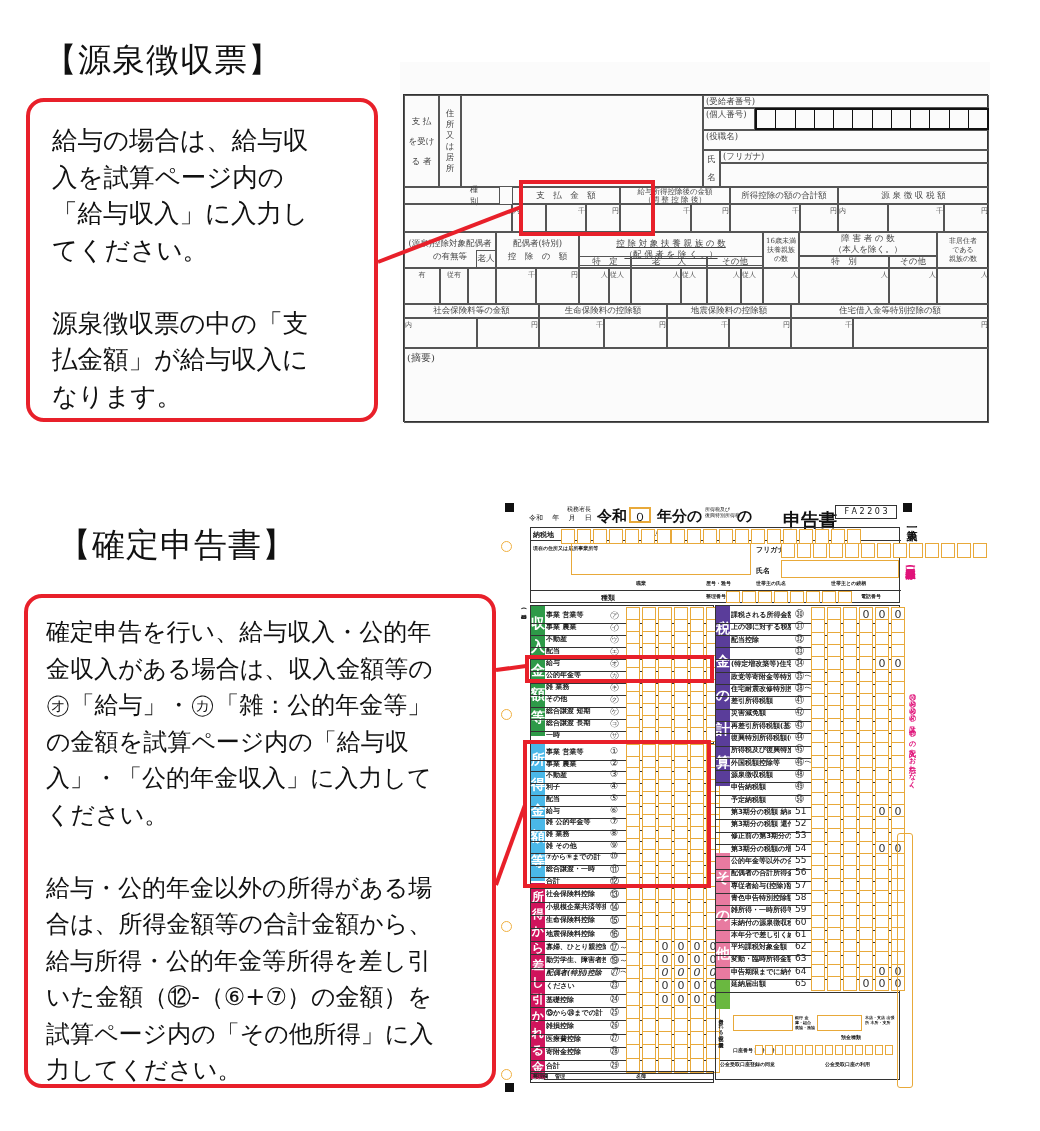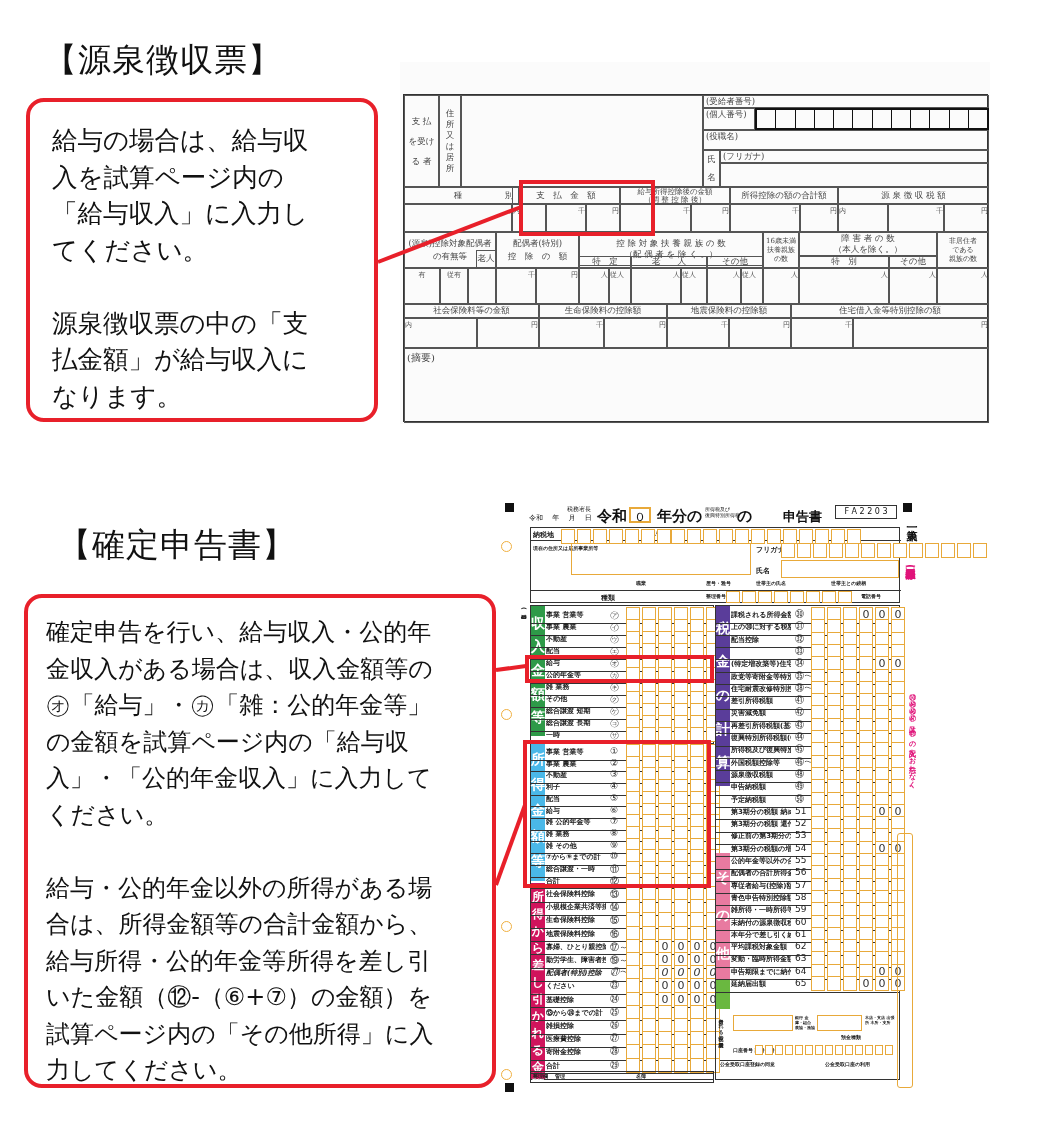--- a/index.html
+++ b/index.html
@@ -77,21 +77,21 @@
         <div style="flex:1;border-right:1px solid #111"></div>
         <div style="flex:1"></div>
     </div>
     <div class="cell" style="left:299px;top:35px;width:286px;height:20px;padding-left:2px;">(役職名)</div>
     <div class="cell center" style="left:299px;top:55px;width:17px;height:37px;white-space:pre-line;line-height:9px;">氏
 
 名</div>
     <div class="cell" style="left:316px;top:55px;width:269px;height:13px;padding-left:2px;">(フリガナ)</div>
     <div class="cell" style="left:316px;top:68px;width:269px;height:24px;"></div>
 
-    <div class="cell center" style="left:0;top:92px;width:115px;height:17px;padding-left:44px;">種　　　　　別</div>
+    <div class="cell center" style="left:0;top:92px;width:96px;height:17px;padding-left:44px;">種　　　　　別</div>
     <div class="cell center" style="left:108px;top:92px;width:108px;height:17px;">支　払　金　額</div>
     <div class="cell center" style="left:216px;top:92px;width:110px;height:17px;white-space:pre-line;line-height:7.5px;font-size:7.5px;">給与所得控除後の金額
 （調 整 控 除 後）</div>
     <div class="cell center" style="left:326px;top:92px;width:108px;height:17px;">所得控除の額の合計額</div>
     <div class="cell center" style="left:434px;top:92px;width:151px;height:17px;">源 泉 徴 収 税 額</div>
 
     <div class="cell" style="left:0;top:109px;width:108px;height:28px;"></div>
     <div class="cell" style="left:108px;top:109px;width:34px;height:28px;"><span class="tiny">内</span></div>
     <div class="cell" style="left:142px;top:109px;width:40px;height:28px;text-align:right;"><span class="tiny">千</span></div>
     <div class="cell" style="left:182px;top:109px;width:34px;height:28px;text-align:right;"><span class="tiny">円</span></div>
@@ -101,21 +101,21 @@
     <div class="cell" style="left:396px;top:109px;width:38px;height:28px;text-align:right;"><span class="tiny">円</span></div>
     <div class="cell" style="left:434px;top:109px;width:50px;height:28px;"><span class="tiny">内</span></div>
     <div class="cell" style="left:484px;top:109px;width:56px;height:28px;text-align:right;"><span class="tiny">千</span></div>
     <div class="cell" style="left:540px;top:109px;width:45px;height:28px;text-align:right;"><span class="tiny">円</span></div>
 
     <div class="cell center" style="left:0;top:137px;width:92px;height:36px;white-space:pre-line;line-height:13px;">(源泉)控除対象配偶者
 の有無等</div>
     <div class="cell center" style="left:72px;top:155px;width:20px;height:18px;">老人</div>
     <div class="cell center" style="left:92px;top:137px;width:83px;height:36px;white-space:pre-line;line-height:13px;">配偶者(特別)
 控　除　の　額</div>
-    <div class="cell center" style="left:175px;top:137px;width:184px;height:34px;white-space:pre-line;line-height:11px;">控 除 対 象 扶 養 親 族 の 数
+    <div class="cell center" style="left:175px;top:137px;width:184px;height:34px;white-space:pre-line;line-height:11px;text-decoration:underline;">控 除 対 象 扶 養 親 族 の 数
 （配 偶 者 を 除 く 。）</div>
     <div class="cell center" style="left:175px;top:161px;width:52px;height:12px;">特　定</div>
     <div class="cell center" style="left:227px;top:161px;width:76px;height:12px;">老　　人</div>
     <div class="cell center" style="left:303px;top:161px;width:56px;height:12px;">その他</div>
     <div class="cell center" style="left:359px;top:137px;width:36px;height:36px;white-space:pre-line;line-height:9px;font-size:7px;">16歳未満
 扶養親族
 の数</div>
     <div class="cell center" style="left:395px;top:137px;width:138px;height:24px;white-space:pre-line;line-height:11px;">障 害 者 の 数
 （本人を除く。）</div>
     <div class="cell center" style="left:395px;top:161px;width:90px;height:12px;">特　別</div>
@@ -185,21 +185,21 @@
   <div class="hole" style="left:-4px;top:566px;"></div>
 
   <div class="ret-head" style="left:24px;top:10px;font-size:7px;">令和　 年　 月　 日</div>
   <div class="ret-head" style="left:62px;top:2px;font-size:6px;">税務署長</div>
   <div class="ret-head" style="left:92px;top:4px;font-size:15px;font-weight:bold;">令和</div>
   <div class="ret-head oc" style="left:124px;top:4px;width:22px;height:16px;font-size:12px;text-align:center;border-width:2px;">０</div>
   <div class="ret-head" style="left:152px;top:4px;font-size:15px;font-weight:bold;">年分の</div>
   <div class="ret-head" style="left:200px;top:3px;font-size:5px;white-space:pre-line;line-height:6px;">所得税及び
 復興特別所得税</div>
   <div class="ret-head" style="left:232px;top:4px;font-size:15px;font-weight:bold;">の</div>
-  <div class="ret-head" style="left:278px;top:5px;font-size:13px;font-weight:bold;">申告書</div>
+  <div class="ret-head" style="left:278px;top:5px;font-size:18px;font-weight:bold;">申告書</div>
   <div class="ret-head" style="left:330px;top:2px;width:62px;height:14px;border:1px solid #333;font-size:8px;text-align:center;line-height:12px;">F A 2 2 0 3</div>
 
   <div class="abs" style="left:25px;top:24px;width:370px;height:76px;border:1px solid #333;">
     <div class="abs" style="left:0;top:0;width:370px;height:13px;border-bottom:1px solid #333;"></div>
     <div class="lbl" style="left:2px;top:2px;">納税地</div>
     <div class="lbl" style="left:115px;top:2px;font-size:5px;">個人番号</div>
     <div class="boxes" style="left:30px;top:1px;">
         <span></span>
         <span></span>
         <span></span>

